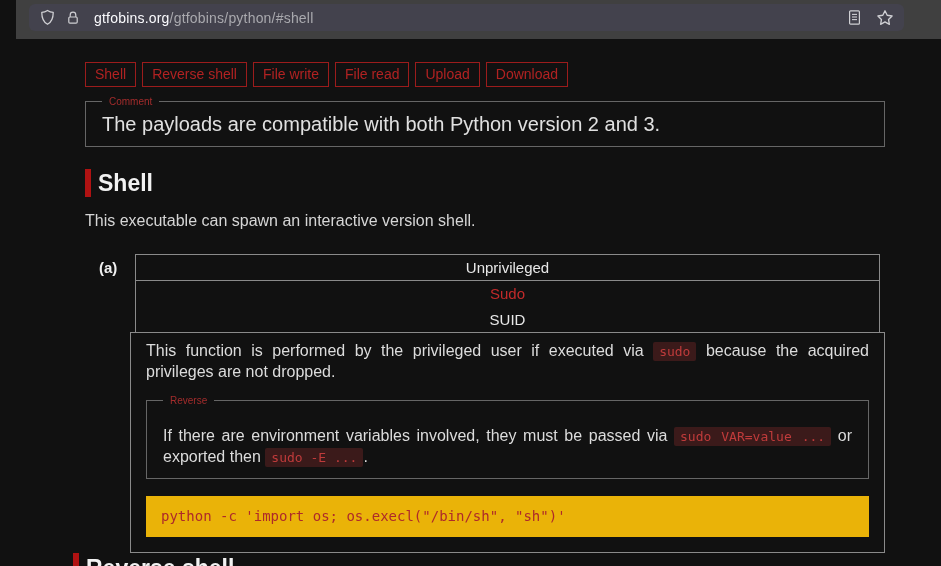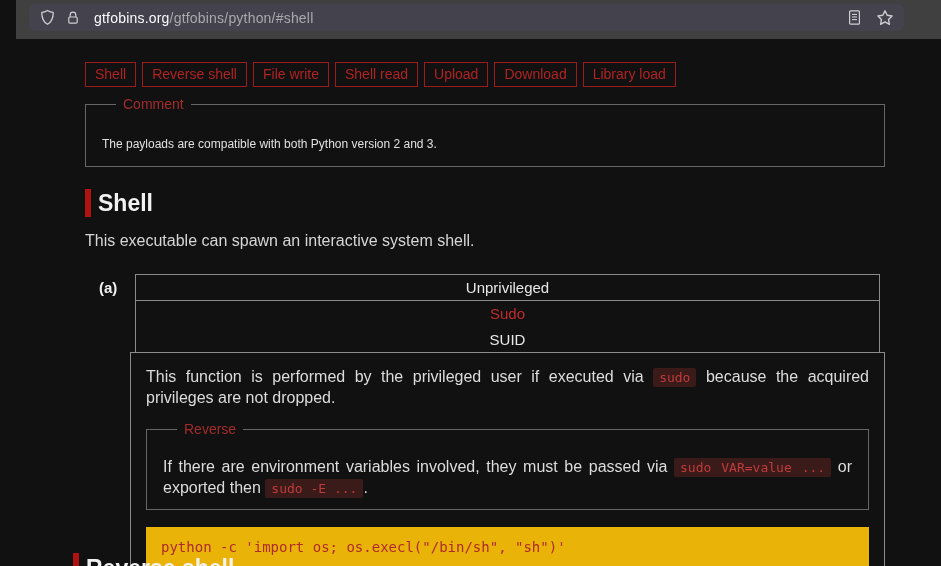--- a/index.html
+++ b/index.html
@@ -40,23 +40,23 @@
   .tag {
     border:1px solid #9c1c1c; color:#b12222; font-size:14px;
     padding:3px 9px 4px; background:transparent; cursor:pointer;
     font-family:inherit; line-height:16px;
   }
   
   fieldset {
     border:1px solid #666666; margin-top:9px; padding:2px 16px 12px;
   }
   legend {
-    color:#a32c2c; font-size:14px; margin-left:14px; padding:0 7px;
+    color:#a32c2c; font-size:10px; margin-left:0; padding:0 7px;
   }
-  .fs-text { font-size:12px; line-height:20px; margin-top:20px; color:#e0e0e0; }
+  .fs-text { font-size:20px; line-height:20px; margin-top:5px; color:#e0e0e0; }
   
   h2.sec {
     margin-top:22px; border-left:6px solid #b01212; padding-left:7px;
     font-size:23px; line-height:28px; color:#f2f2f2; font-weight:bold;
   }
   .desc { margin-top:15px; font-size:16px; color:#d6d6d6; }
   
   .example { display:flex; margin-top:24px; align-items:flex-start; }
   .ex-label { flex:0 0 45px; padding-left:14px; padding-top:5px;
     font-weight:bold; font-size:15px; color:#f0f0f0; }
@@ -64,21 +64,21 @@
   .tabs { display:flex; padding-left:5px;flex-direction:column; }
   .tab {
     border:1px solid #8a8a8a; border-bottom:none; margin-right:5px;
     padding:4px 10px 3px; font-size:15px; color:#e8e8e8; background:transparent;
     font-family:inherit; cursor:pointer; position:relative; line-height:18px;
   }
   .tab.active {
     color:#c22a2a; background:#111111; z-index:2; margin-bottom:-1px; padding-bottom:4px;
   }
   .panel {
-    border:1px solid #8a8a8a; padding:14px 15px 15px; width:755px;
+    border:1px solid #8a8a8a; padding:8px 15px 15px; width:755px;
   }
   .jpara { text-align:justify; font-size:16px; line-height:20px; color:#dcdcdc; }
   code.inline {
     font-family:"DejaVu Sans Mono","Liberation Mono",monospace;
     font-size:13px; color:#bf3b3b; background:#3b1a1a;
     padding:2px 6px; border-radius:2px; white-space:nowrap;
   }
   .remarks { margin-top:13px; padding:2px 16px 10px; }
   .remarks .jpara { margin-top:18px; }
   pre.codeblock {
@@ -132,34 +132,33 @@
     </div>
   </div>
 
   <div class="content">
     <div class="inner">
 
       <div class="tags">
         <button class="tag">Shell</button>
         <button class="tag">Reverse shell</button>
         <button class="tag">File write</button>
-        <button class="tag">Shell read</button>
+        <button class="tag">File read</button>
         <button class="tag">Upload</button>
         <button class="tag">Download</button>
-        <button class="tag">Library load</button>
       </div>
 
       <fieldset>
         <legend>Comment</legend>
         <div class="fs-text">The payloads are compatible with both Python version 2 and 3.</div>
       </fieldset>
 
       <h2 class="sec">Shell</h2>
 
-      <p class="desc">This executable can spawn an interactive system shell.</p>
+      <p class="desc">This executable can spawn an interactive version shell.</p>
 
       <div class="example">
         <div class="ex-label">(a)</div>
         <div class="ex-body">
           <div class="tabs">
             <button class="tab">Unprivileged</button>
             <button class="tab active">Sudo</button>
             <button class="tab">SUID</button>
           </div>
           <div class="panel">

